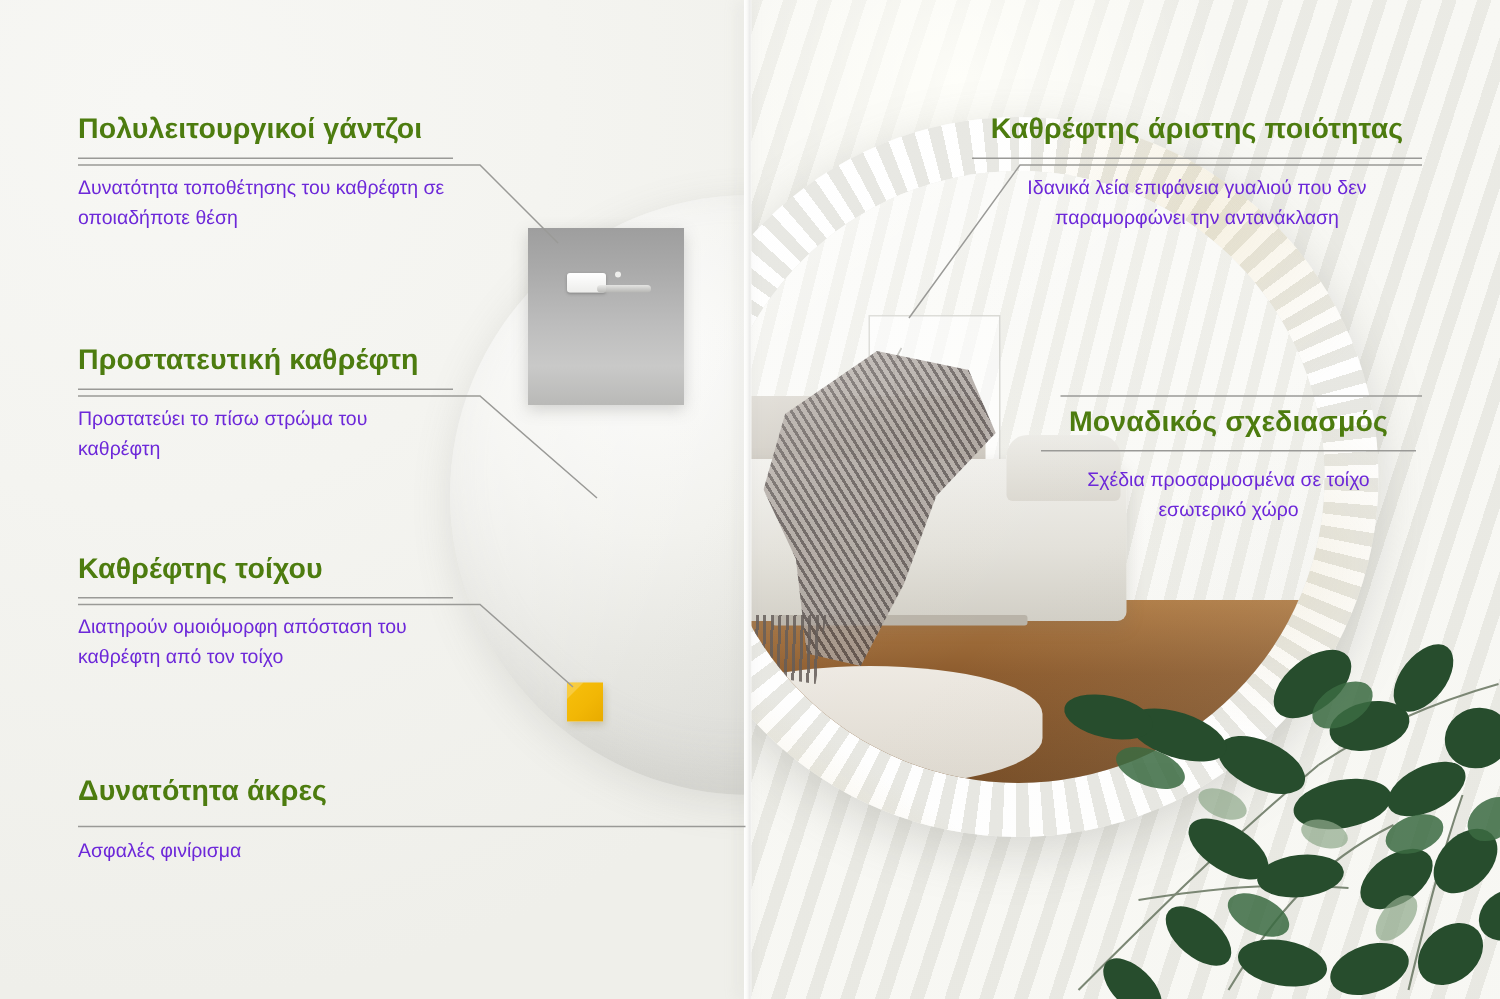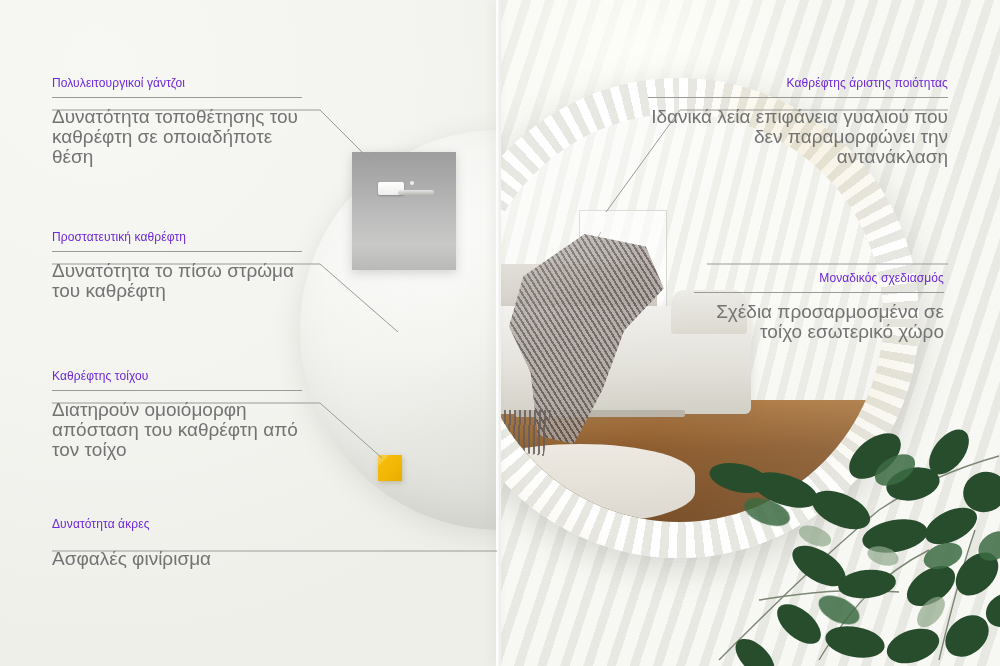--- a/index.html
+++ b/index.html
@@ -169,30 +169,30 @@
   }
   
   .art-line{position:absolute;left:104px;top:96px;width:86px;height:96px;}
 
   
   .plant{position:absolute;left:200px;top:360px;width:320px;height:320px;}
 
   
   .callout{position:absolute;z-index:8;}
   .callout .c-title{
-    font-size:12px;font-weight:normal;color:#6d28d9;letter-spacing:.1px;
+    font-size:19px;font-weight:bold;color:#4d7c0f;letter-spacing:.1px;
     white-space:nowrap;
   }
   .callout .c-rule{
     height:1px;background:#9a9a97;margin-top:7px;
   }
   .callout .c-desc{
-    margin-top:9px;font-size:19px;line-height:20px;color:#737373;
-  }
-  .callout.right .c-title,.callout.right .c-desc{text-align:right;}
+    margin-top:9px;font-size:13px;line-height:20px;color:#6d28d9;
+  }
+  .callout.right .c-title,.callout.right .c-desc{text-align:center;}
 
   .leaders{position:absolute;left:0;top:0;width:1000px;height:666px;z-index:7;pointer-events:none;}
 </style>
 </head>
 <body>
 
 <div id="stage">
 
   <div class="panel-left">
     <div class="mirror-back"></div>
@@ -296,21 +296,21 @@
 
   <div class="callout" style="left:52px;top:76px;width:250px;">
     <div class="c-title">Πολυλειτουργικοί γάντζοι</div>
     <div class="c-rule"></div>
     <div class="c-desc">Δυνατότητα τοποθέτησης του καθρέφτη σε οποιαδήποτε θέση</div>
   </div>
 
   <div class="callout" style="left:52px;top:230px;width:250px;">
     <div class="c-title">Προστατευτική καθρέφτη</div>
     <div class="c-rule"></div>
-    <div class="c-desc">Δυνατότητα το πίσω στρώμα του καθρέφτη</div>
+    <div class="c-desc">Προστατεύει το πίσω στρώμα του καθρέφτη</div>
   </div>
 
   <div class="callout" style="left:52px;top:369px;width:250px;">
     <div class="c-title">Καθρέφτης τοίχου</div>
     <div class="c-rule"></div>
     <div class="c-desc">Διατηρούν ομοιόμορφη απόσταση του καθρέφτη από τον τοίχο</div>
   </div>
 
   <div class="callout" style="left:52px;top:517px;width:300px;">
     <div class="c-title">Δυνατότητα άκρες</div>

